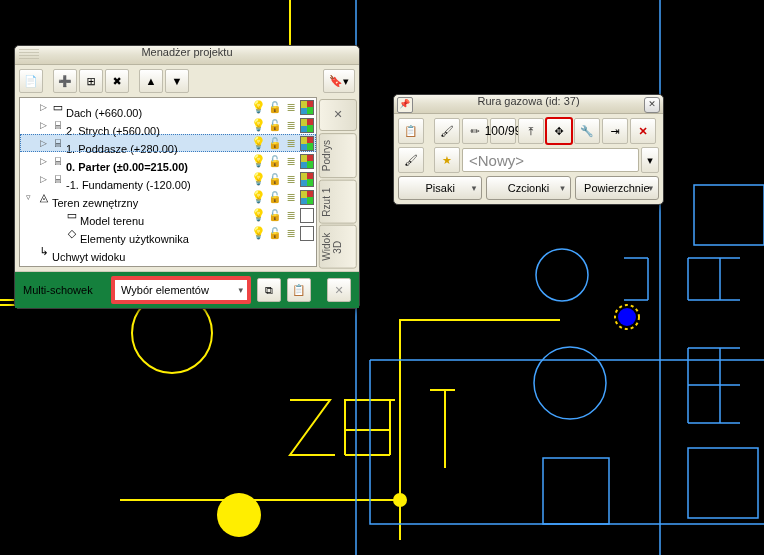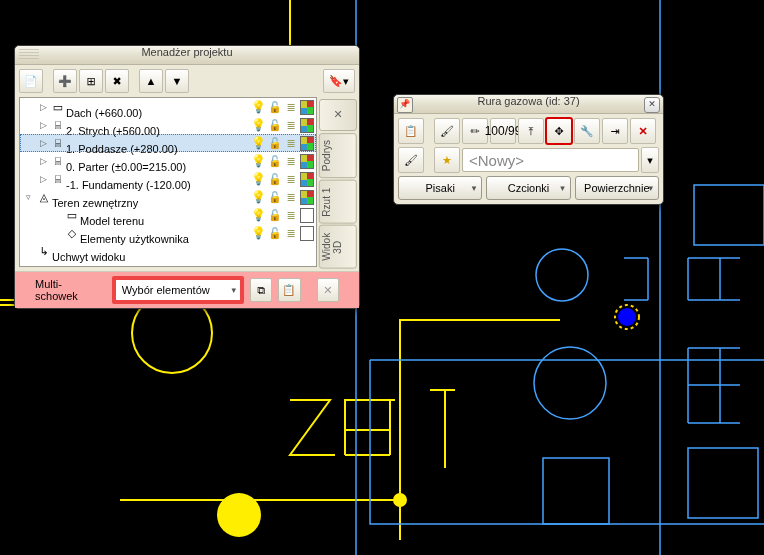--- a/index.html
+++ b/index.html
@@ -97,33 +97,33 @@
   }
   .row {
     display:flex; align-items:center;
     height:18px; padding:0 2px 0 6px;
     white-space:nowrap;
   }
   .row.sel { background:#cfe3f5; outline:1px dotted #3a7bbf; outline-offset:-1px;}
   .row .twist{width:10px;color:#666;font-size:9px;}
   .row .ic{width:16px;text-align:center;font-size:11px;}
   .row .lab{flex:1;overflow:hidden;text-overflow:ellipsis;margin-top:12px;}
-  .row .bold{font-weight:normal;}
+  .row .bold{font-weight:bold;}
   .row .togs{display:flex;gap:2px;}
   .tg{width:14px;height:14px;display:flex;align-items:center;justify-content:center;}
   .bulb-on{color:#1e5bd8;font-size:12px;}
   .bulb-off{color:#bbb;font-size:12px;}
   .lock{color:#d8a300;font-size:11px;}
   .layer{color:#9aa05a;font-size:11px;}
   .swatch{width:13px;height:13px;border:1px solid #666;}
   .swatch.multi{background:conic-gradient(#c33 0 25%,#3c3 0 50%,#39c 0 75%,#cc3 0);}
   .swatch.white{background:#fff;}
   .footer {
-    display:flex;align-items:center;padding:4px 20px;gap:6px;
-    background:#fca5a5;border-top:1px solid #cfcbb9;justify-content:flex-end;
+    display:flex;align-items:center;padding:4px 8px;gap:6px;
+    background:#15803d;border-top:1px solid #cfcbb9;justify-content:flex-end;
   }
   .combo {
     height:20px;border:4px solid #ef4444;background:#fff;
     display:flex;align-items:center;padding:0 16px 0 6px;position:relative;
     font-size:11px;border-radius:2px;
   }
   .combo::after{content:"▾";position:absolute;right:4px;color:#555;font-size:9px;}
   
   #rg { left:393px; top:94px; width:269px; }
   .rg-body{padding:4px;}

